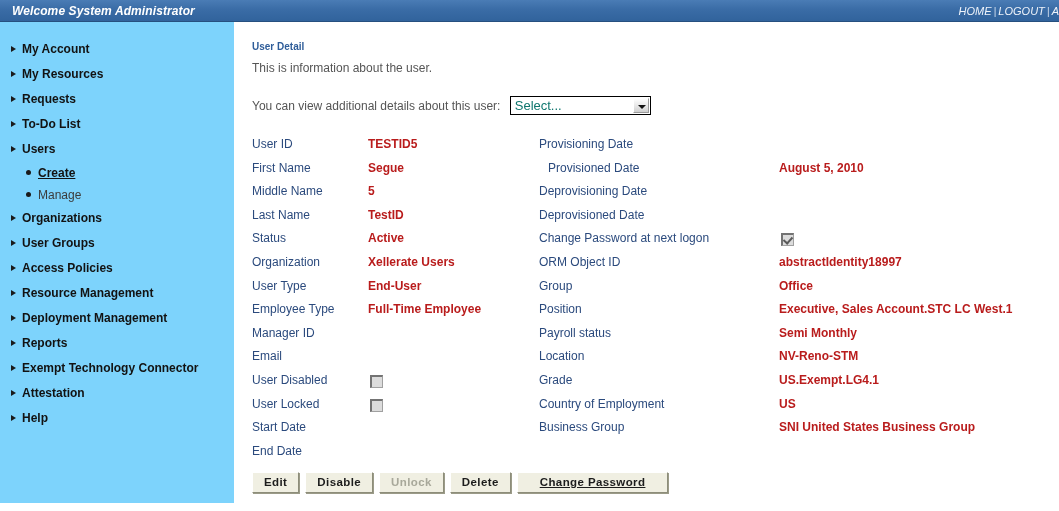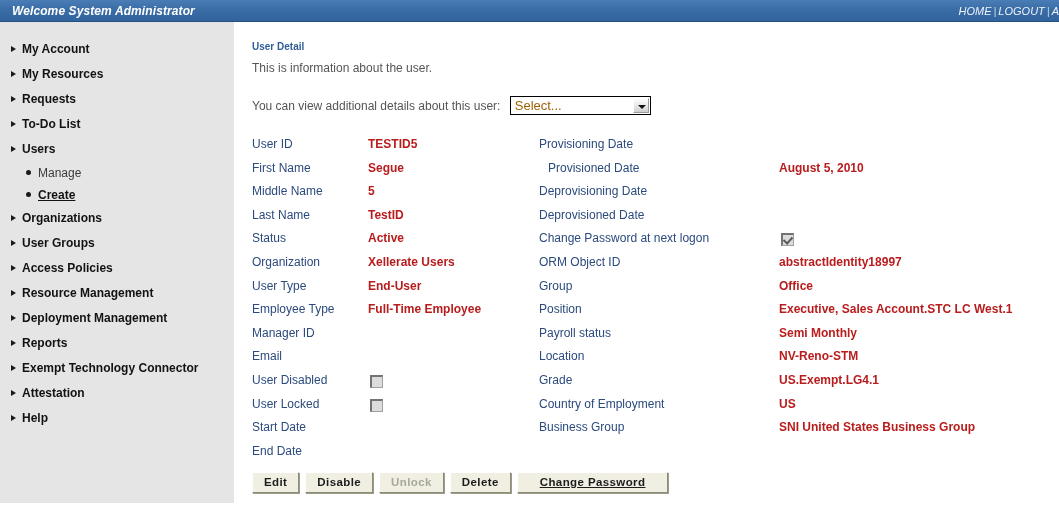--- a/index.html
+++ b/index.html
@@ -58,21 +58,21 @@
   }
   .topbar-links span.lnk { color: #eef3fa; }
   .topbar-links span.sep { color: #c9d8ea; padding: 0 2px; }
 
   
   .sidebar {
     position: absolute;
     left: 0; top: 22px;
     width: 272px;
     height: 489px;
-    background: #e5e5e5;
+    background: #7dd3fc;
     border-right: 8px solid #701a75;
     box-sizing: border-box;
   }
   .nav {
     position: absolute;
     left: 0; top: 15px;
     width: 232px;
   }
   .nav-item {
     position: relative;
@@ -154,21 +154,21 @@
     width: 141px;
     height: 19px;
     background: #ffffff;
     border: 1px solid #000000;
     box-sizing: border-box;
   }
   .select-box .sel-value {
     position: absolute;
     left: 4px; top: 1px;
     font-size: 13px;
-    color: #a16207;
+    color: #0f766e;
     line-height: 16px;
   }
   .select-box .sel-arrow-btn {
     position: absolute;
     right: 1px; top: 1px;
     width: 16px; height: 15px;
     background: linear-gradient(to bottom,#fdfdfd 0%,#e6e6e6 55%,#cfcfcf 100%);
     border: 1px solid #9a9a9a;
     border-top-color: #ffffff;
     border-left-color: #ffffff;
@@ -287,28 +287,28 @@
       <div class="nav-item">
         <span class="tri"></span>
         <span>To-Do List</span>
       </div>
 
       <div class="nav-item">
         <span class="tri"></span>
         <span>Users</span>
       </div>
 
+      <div class="nav-sub current">
+        <span class="dot"></span>
+        <span class="sub-label">Create</span>
+      </div>
+
       <div class="nav-sub">
         <span class="dot"></span>
         <span class="sub-label">Manage</span>
-      </div>
-
-      <div class="nav-sub current">
-        <span class="dot"></span>
-        <span class="sub-label">Create</span>
       </div>
 
       <div class="nav-item">
         <span class="tri"></span>
         <span>Organizations</span>
       </div>
 
       <div class="nav-item">
         <span class="tri"></span>
         <span>User Groups</span>

